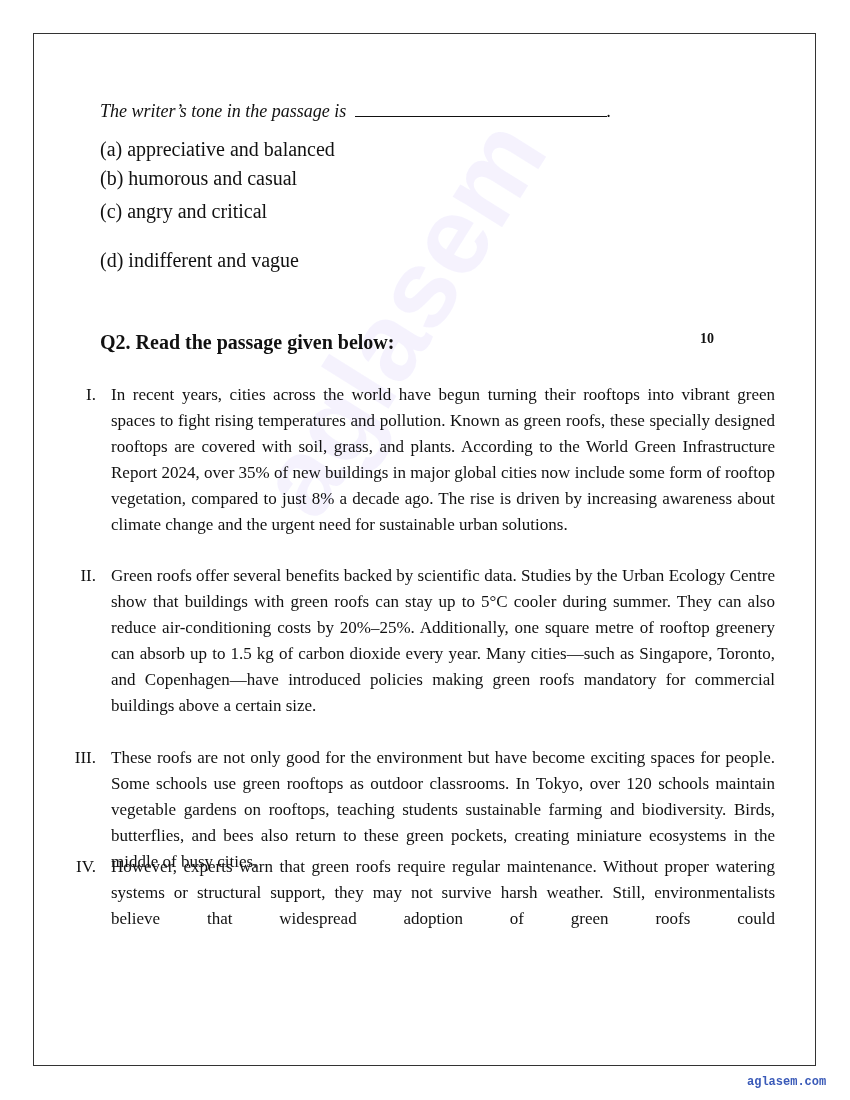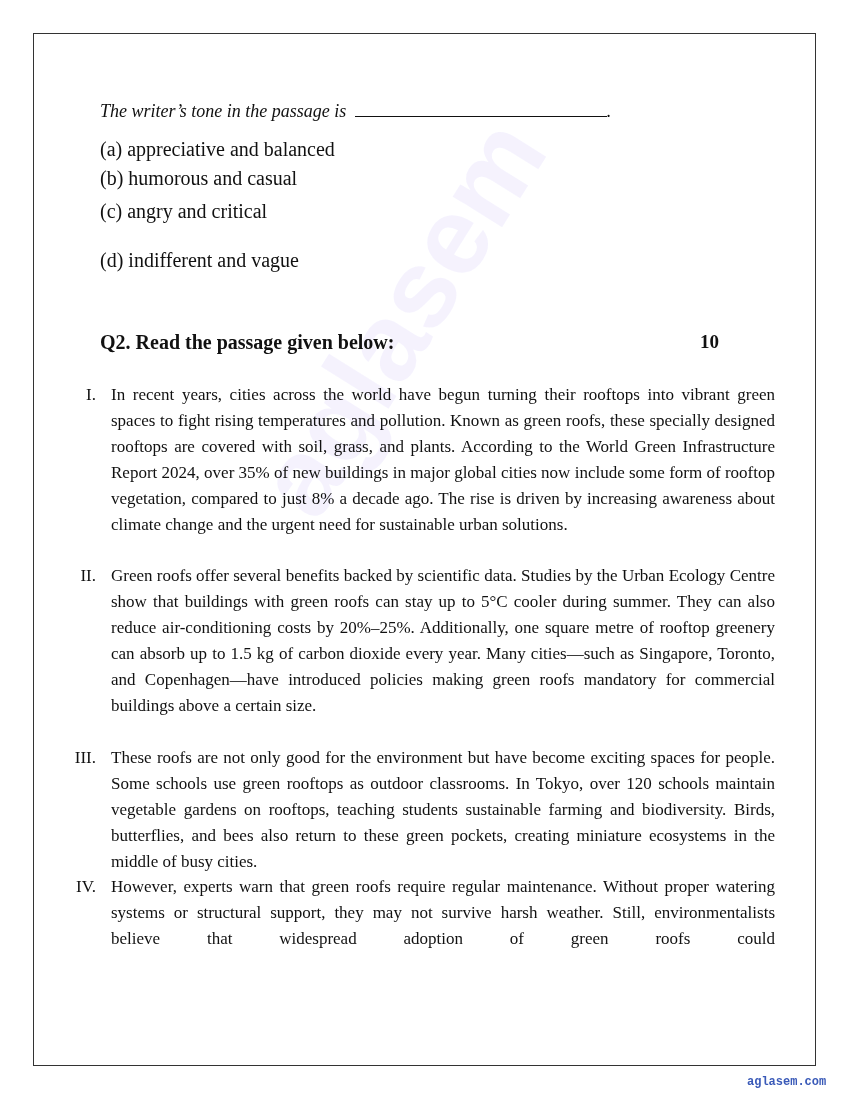--- a/index.html
+++ b/index.html
@@ -8,21 +8,21 @@
     .page-border { position: absolute; left: 33px; top: 33px; width: 783px; height: 1033px;
                    border: 1px solid #333; box-sizing: border-box; }
     .watermark { position: absolute; left: 230px; top: 470px; font-family: "Liberation Sans", sans-serif;
                  font-size: 110px; font-weight: bold; color: #7a5cf0; opacity: 0.07;
                  transform: rotate(-58deg); transform-origin: left top; white-space: nowrap;
                  pointer-events: none; }
     .q-stem { position: absolute; left: 100px; top: 101px; font-size: 18px; font-style: italic; }
     .q-stem .blank { display: inline-block; width: 252px; border-bottom: 1px solid #111; height: 14px; vertical-align: baseline; margin-left: 4px; }
     .option { position: absolute; left: 100px; font-size: 20px; }
     .q2-head { position: absolute; left: 100px; top: 331px; font-size: 20px; font-weight: bold; }
-    .q2-marks { position: absolute; left: 700px; top: 331px; font-size: 19px; font-weight: bold; }
+    .q2-marks { position: absolute; left: 700px; top: 331px; font-size: 14px; font-weight: bold; }
     .para { position: absolute; left: 70px; width: 705px; font-size: 17px; line-height: 26px; }
     .para .num { position: absolute; left: 0; width: 26px; text-align: right; }
     .para .text { margin-left: 41px; text-align: justify; }
     .para.last .text { text-align-last: justify; }
     .footer-link { position: absolute; left: 747px; top: 1075px; font-family: "Liberation Mono", "DejaVu Sans Mono", monospace;
                    font-size: 12px; color: #3a5ab8; font-weight: bold; }
   </style>
 </head>
 <body>
 
@@ -44,18 +44,18 @@
   <div class="text">In recent years, cities across the world have begun turning their rooftops into vibrant green spaces to fight rising temperatures and pollution. Known as green roofs, these specially designed rooftops are covered with soil, grass, and plants. According to the World Green Infrastructure Report 2024, over 35% of new buildings in major global cities now include some form of rooftop vegetation, compared to just 8% a decade ago. The rise is driven by increasing awareness about climate change and the urgent need for sustainable urban solutions.</div>
 </div>
 <div class="para" style="top:563px">
   <span class="num">II.</span>
   <div class="text">Green roofs offer several benefits backed by scientific data. Studies by the Urban Ecology Centre show that buildings with green roofs can stay up to 5°C cooler during summer. They can also reduce air-conditioning costs by 20%–25%. Additionally, one square metre of rooftop greenery can absorb up to 1.5 kg of carbon dioxide every year. Many cities—such as Singapore, Toronto, and Copenhagen—have introduced policies making green roofs mandatory for commercial buildings above a certain size.</div>
 </div>
 <div class="para" style="top:745px">
   <span class="num">III.</span>
   <div class="text">These roofs are not only good for the environment but have become exciting spaces for people. Some schools use green rooftops as outdoor classrooms. In Tokyo, over 120 schools maintain vegetable gardens on rooftops, teaching students sustainable farming and biodiversity. Birds, butterflies, and bees also return to these green pockets, creating miniature ecosystems in the middle of busy cities.</div>
 </div>
-<div class="para last" style="top:874px">
+<div class="para last" style="top:854px">
   <span class="num">IV.</span>
   <div class="text">However, experts warn that green roofs require regular maintenance. Without proper watering systems or structural support, they may not survive harsh weather. Still, environmentalists believe that widespread adoption of green roofs could</div>
 </div>
 
 <div class="footer-link">aglasem.com</div>
 
 </body></html>

